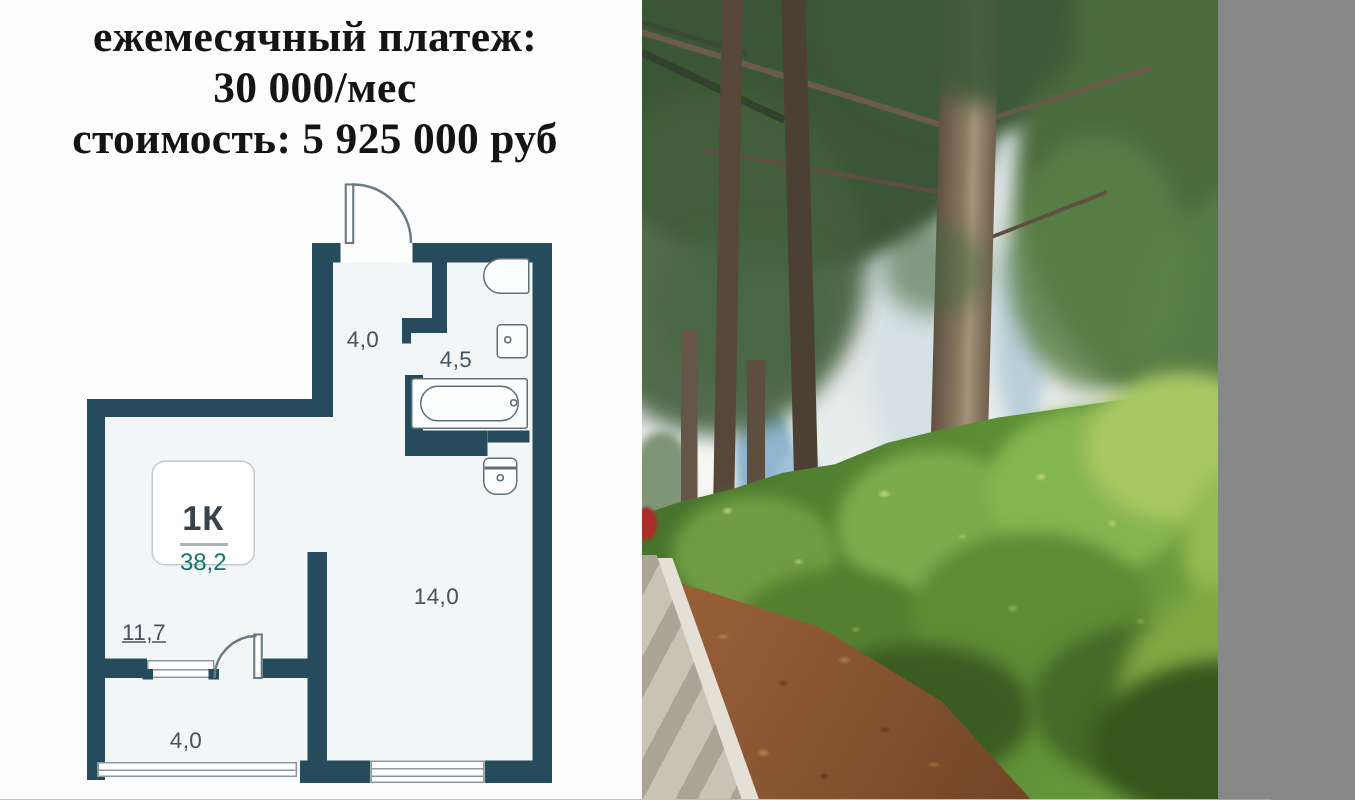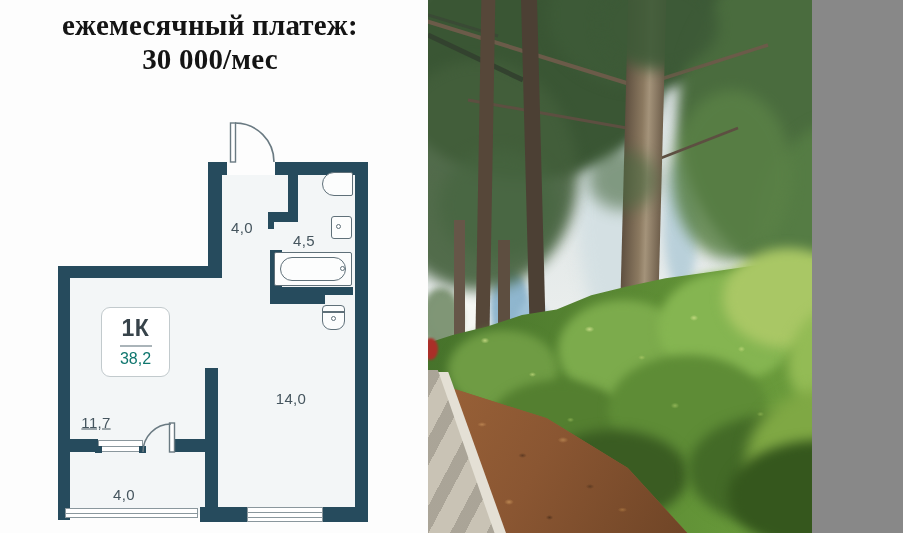--- a/index.html
+++ b/index.html
@@ -16,41 +16,42 @@
   .wall{position:absolute;background:#264b5d;}
   .fixture{position:absolute;background:#fcfdfd;border:1.6px solid #5f7079;box-sizing:border-box;}
   .dot{position:absolute;width:5px;height:5px;border:1.4px solid #5f7079;border-radius:50%;
        background:#fff;box-sizing:border-box;}
   .win{position:absolute;background:#ffffff;border:1.4px solid #8a979d;box-sizing:border-box;}
   .win-line{position:absolute;left:0;right:0;height:1.4px;background:#8a979d;}
   .rlabel{position:absolute;transform:translate(-50%,-50%);color:#45555e;font-size:15px;
           letter-spacing:.3px;white-space:nowrap;}
   .unit-box{position:absolute;left:101px;top:307px;width:69px;height:70px;background:#ffffff;
             border:1.6px solid #c2cacd;border-radius:9px;box-sizing:border-box;text-align:center;}
-  .unit-type{margin-top:7px;font-size:23px;font-weight:700;color:#37434a;letter-spacing:.5px;}
+  .unit-type{margin-top:24px;font-size:23px;font-weight:700;color:#37434a;letter-spacing:.5px;}
   .unit-sep{width:32px;height:1.5px;background:#aab4b9;margin:3px auto 3px auto;}
   .unit-area{font-size:16px;color:#0f766e;}
   .plan-svg{position:absolute;left:0;top:0;pointer-events:none;}
   
   .photo{position:absolute;left:428px;top:0;width:475px;height:533px;overflow:hidden;
          background:linear-gradient(175deg,#c9d3d4 0%,#dde4e4 30%,#e9edec 55%,#f2f2ef 78%,#f5f4f0 100%);}
   .blob{position:absolute;border-radius:50%;}
   .trunk{position:absolute;}
   .pl-svg{position:absolute;left:0;top:0;pointer-events:none;}
 </style>
 </head>
 <body>
 
 <div class="stage">
 
   <div class="left-panel">
 
     <div class="hdr">
       <div>ежемесячный платеж:</div>
       <div>30 000/мес</div>
+      <div>стоимость: 5 925 000 руб</div>
     </div>
 
     <div class="plan">
 
       <div class="floor" style="left:222px;top:175px;width:133px;height:340px;"></div>
       <div class="floor" style="left:70px;top:278px;width:285px;height:237px;"></div>
 
       <div class="wall" style="left:208px;top:162px;width:19px;height:13px;"></div>
       <div class="wall" style="left:275px;top:162px;width:93px;height:13px;"></div>
       <div class="wall" style="left:355px;top:162px;width:13px;height:360px;"></div>

